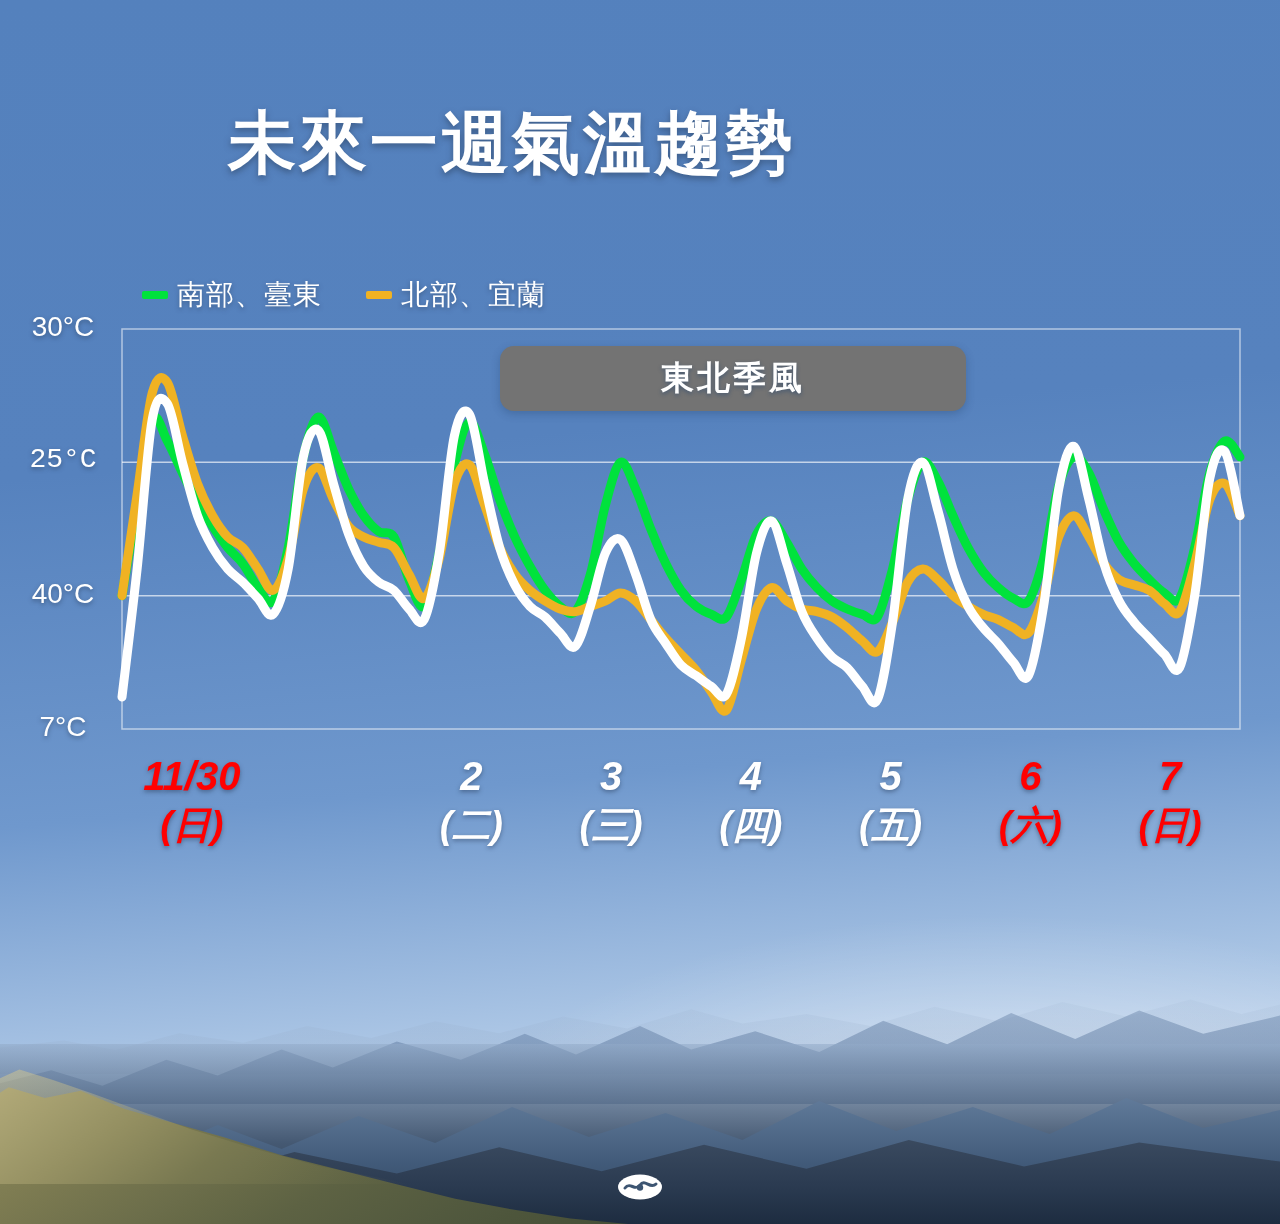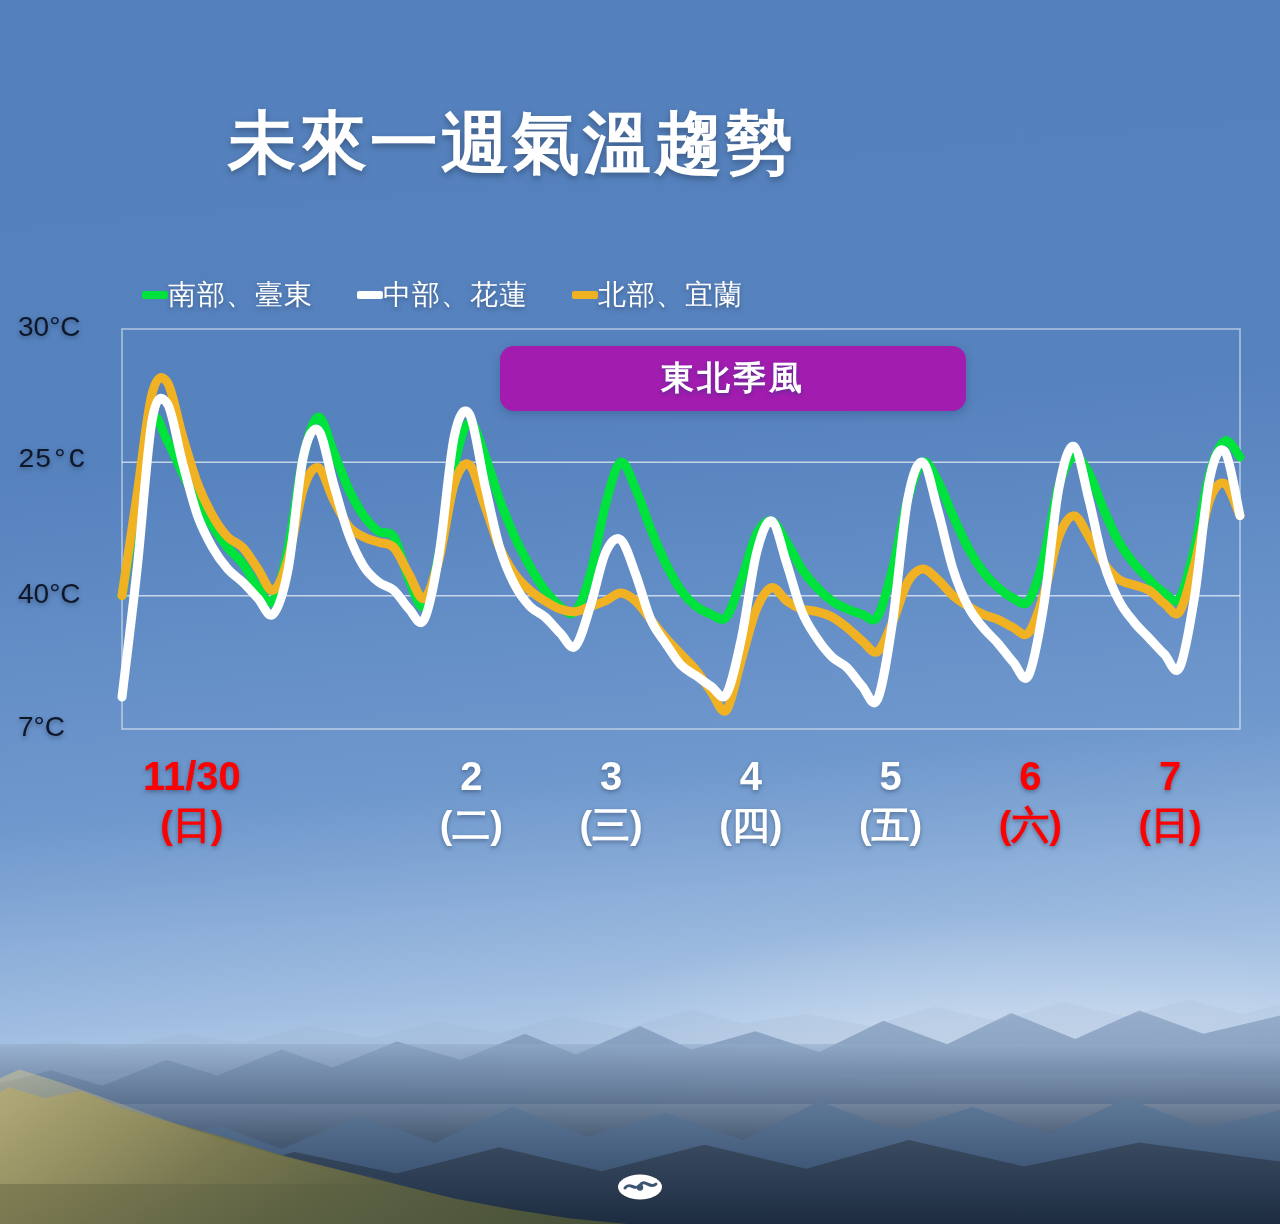--- a/index.html
+++ b/index.html
@@ -60,47 +60,47 @@
   #title{
     position:absolute;top:98px;left:0;width:1024px;text-align:center;
     font-size:68px;font-weight:bold;color:#ffffff;letter-spacing:3px;
     text-shadow:0 3px 6px rgba(40,60,90,0.55);
   }
   
   #legend{
     position:absolute;top:276px;left:142px;
     display:flex;align-items:center;gap:44px;
   }
-  .legend-item{display:flex;align-items:center;}
+  .legend-item{display:flex;align-items:center;gap:9px;}
   .legend-swatch{width:26px;height:8px;border-radius:2px;display:block;}
   .legend-label{
     font-size:28px;color:#ffffff;font-weight:normal;letter-spacing:1px;
     text-shadow:0 2px 4px rgba(40,60,90,0.5);white-space:nowrap;
   }
   
   #chart-wrap{position:absolute;left:0;top:0;width:1280px;height:900px;}
   #chart-svg{position:absolute;left:0;top:0;}
   .ytick{
-    position:absolute;font-size:28px;color:#0f172a;
+    position:absolute;font-size:28px;color:#ffffff;
     text-shadow:0 2px 4px rgba(40,60,90,0.55);
-    text-align:left;width:90px;
+    text-align:center;width:90px;
   }
   
   #monsoon-banner{
     position:absolute;left:500px;top:346px;width:466px;height:65px;
-    background:#a21caf;border-radius:14px;
+    background:#737373;border-radius:14px;
     display:flex;align-items:center;justify-content:center;
     box-shadow:0 3px 8px rgba(30,60,100,0.3);
   }
   #monsoon-banner .banner-text{
     font-size:33px;font-weight:bold;color:#ffffff;letter-spacing:3px;
     text-shadow:0 2px 4px rgba(20,60,110,0.45);
   }
   
-  #xaxis{position:absolute;left:0;top:752px;width:1280px;height:110px;}
+  #xaxis{position:absolute;left:0;top:752px;width:1280px;height:110px;font-style:italic;}
   .day{position:absolute;text-align:center;width:160px;}
   .day-num{
     font-size:40px;font-weight:bold;line-height:48px;
     text-shadow:0 2px 4px rgba(40,60,90,0.5);
   }
   .day-week{
     font-size:38px;font-weight:bold;line-height:50px;
     text-shadow:0 2px 4px rgba(40,60,90,0.5);
   }
   .wk{color:#ffffff;}
@@ -129,24 +129,20 @@
   <div id="photo-foreground"></div>
   <div id="photo-foreground-hi"></div>
 </div>
 
 <div id="title">未來一週氣溫趨勢</div>
 
 <div id="legend">
     <div class="legend-item">
       <span class="legend-swatch" style="background: rgb(0, 226, 60);"></span>
       <span class="legend-label">南部、臺東</span>
-    </div>
-    <div class="legend-item">
-      <span class="legend-swatch" style="background: rgb(255, 255, 255);"></span>
-      <span class="legend-label">中部、花蓮</span>
     </div>
     <div class="legend-item">
       <span class="legend-swatch" style="background: rgb(240, 178, 35);"></span>
       <span class="legend-label">北部、宜蘭</span>
     </div>
   </div>
 
 <div id="chart-wrap">
   <svg id="chart-svg" width="1280" height="900">
       <rect x="122" y="329" width="1118" height="400" fill="none" stroke="rgba(255,255,255,0.55)" stroke-width="1.5"></rect>

